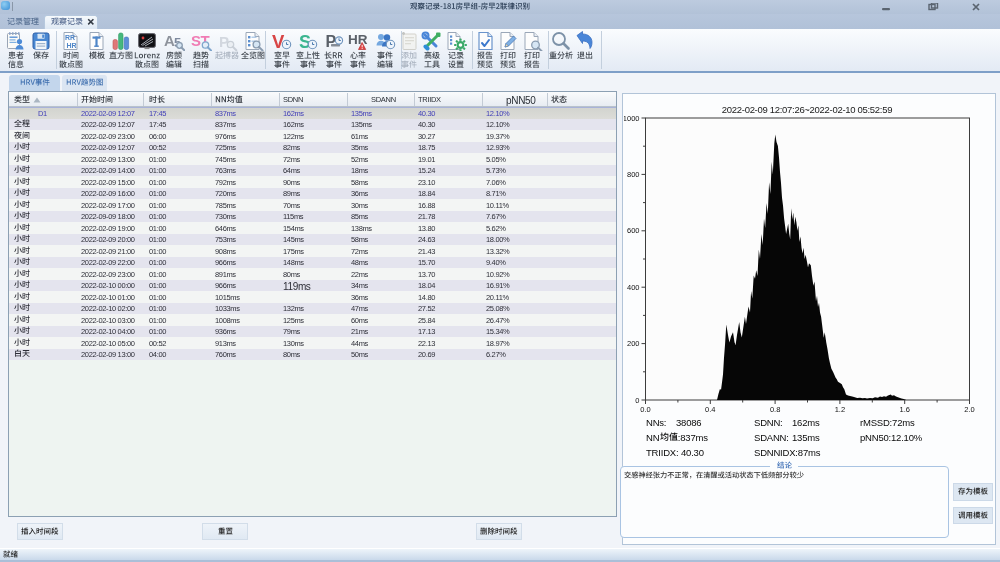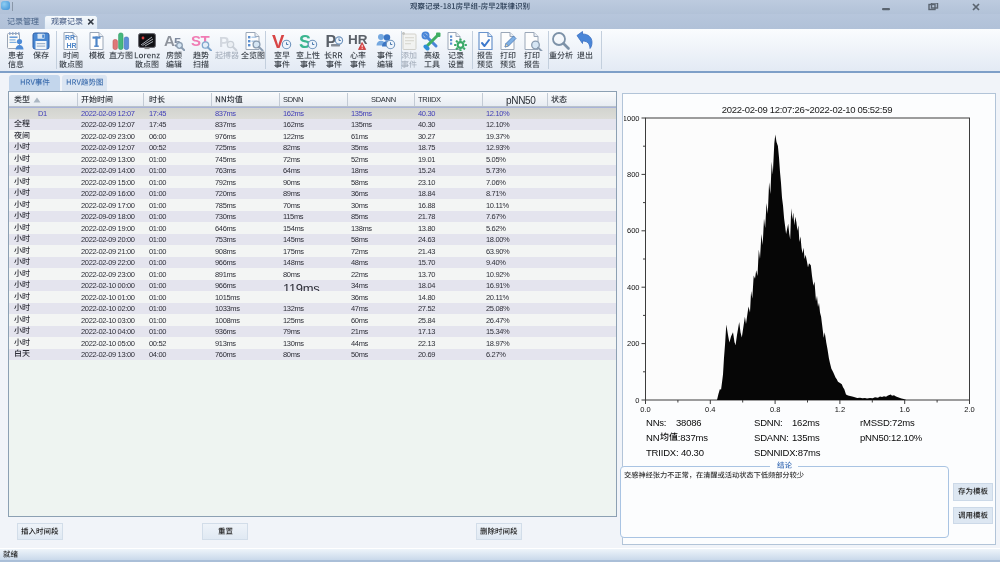--- a/index.html
+++ b/index.html
@@ -705,21 +705,21 @@
         <use href="#g5C0F" x="0"></use>
         <use href="#g65F6" x="100"></use>
       </g>
     </svg></div>
 <div style="position:absolute;left:81px;top:246.8px;font-size:7.5px;letter-spacing:-0.35px;color:#2e2f38;">2022-02-09 21:00</div>
 <div style="position:absolute;left:149px;top:246.8px;font-size:7.5px;letter-spacing:-0.35px;color:#2e2f38;">01:00</div>
 <div style="position:absolute;left:215px;top:246.8px;font-size:7.5px;letter-spacing:-0.35px;color:#2e2f38;">908ms</div>
 <div style="position:absolute;left:283px;top:246.8px;font-size:7.5px;letter-spacing:-0.35px;color:#2e2f38;">175ms</div>
 <div style="position:absolute;left:351px;top:246.8px;font-size:7.5px;letter-spacing:-0.35px;color:#2e2f38;">72ms</div>
 <div style="position:absolute;left:418px;top:246.8px;font-size:7.5px;letter-spacing:-0.35px;color:#2e2f38;">21.43</div>
-<div style="position:absolute;left:486px;top:246.8px;font-size:7.5px;letter-spacing:-0.35px;color:#2e2f38;">63.90%</div>
+<div style="position:absolute;left:486px;top:246.8px;font-size:7.5px;letter-spacing:-0.35px;color:#2e2f38;">13.32%</div>
 <div style="position:absolute;left:9px;top:256.5px;width:607px;height:11.5px;background:#e4e4ee;"></div>
 <div style="position:absolute;left:14.0px;top:258.3px;line-height:0;"><svg width="16.0" height="8.4" viewBox="0 0 200 105" style="overflow:visible" fill="#2e2f38">
       <g>
         <use href="#g5C0F" x="0"></use>
         <use href="#g65F6" x="100"></use>
       </g>
     </svg></div>
 <div style="position:absolute;left:81px;top:258.3px;font-size:7.5px;letter-spacing:-0.35px;color:#2e2f38;">2022-02-09 22:00</div>
 <div style="position:absolute;left:149px;top:258.3px;font-size:7.5px;letter-spacing:-0.35px;color:#2e2f38;">01:00</div>
 <div style="position:absolute;left:215px;top:258.3px;font-size:7.5px;letter-spacing:-0.35px;color:#2e2f38;">966ms</div>
@@ -744,21 +744,21 @@
 <div style="position:absolute;left:9px;top:279.5px;width:607px;height:11.5px;background:#e4e4ee;"></div>
 <div style="position:absolute;left:14.0px;top:281.3px;line-height:0;"><svg width="16.0" height="8.4" viewBox="0 0 200 105" style="overflow:visible" fill="#2e2f38">
       <g>
         <use href="#g5C0F" x="0"></use>
         <use href="#g65F6" x="100"></use>
       </g>
     </svg></div>
 <div style="position:absolute;left:81px;top:281.3px;font-size:7.5px;letter-spacing:-0.35px;color:#2e2f38;">2022-02-10 00:00</div>
 <div style="position:absolute;left:149px;top:281.3px;font-size:7.5px;letter-spacing:-0.35px;color:#2e2f38;">01:00</div>
 <div style="position:absolute;left:215px;top:281.3px;font-size:7.5px;letter-spacing:-0.35px;color:#2e2f38;">966ms</div>
-<div style="position:absolute;left:283px;top:281.3px;font-size:13px;letter-spacing:-0.35px;color:#2e2f38;">119ms</div>
+<div style="position:absolute;left:283px;top:281.3px;font-size:10px;letter-spacing:-0.35px;color:#2e2f38;">119ms</div>
 <div style="position:absolute;left:351px;top:281.3px;font-size:7.5px;letter-spacing:-0.35px;color:#2e2f38;">34ms</div>
 <div style="position:absolute;left:418px;top:281.3px;font-size:7.5px;letter-spacing:-0.35px;color:#2e2f38;">18.04</div>
 <div style="position:absolute;left:486px;top:281.3px;font-size:7.5px;letter-spacing:-0.35px;color:#2e2f38;">16.91%</div>
 <div style="position:absolute;left:9px;top:291.0px;width:607px;height:11.5px;background:#f3f5f4;"></div>
 <div style="position:absolute;left:14.0px;top:292.8px;line-height:0;"><svg width="16.0" height="8.4" viewBox="0 0 200 105" style="overflow:visible" fill="#2e2f38">
       <g>
         <use href="#g5C0F" x="0"></use>
         <use href="#g65F6" x="100"></use>
       </g>
     </svg></div>

